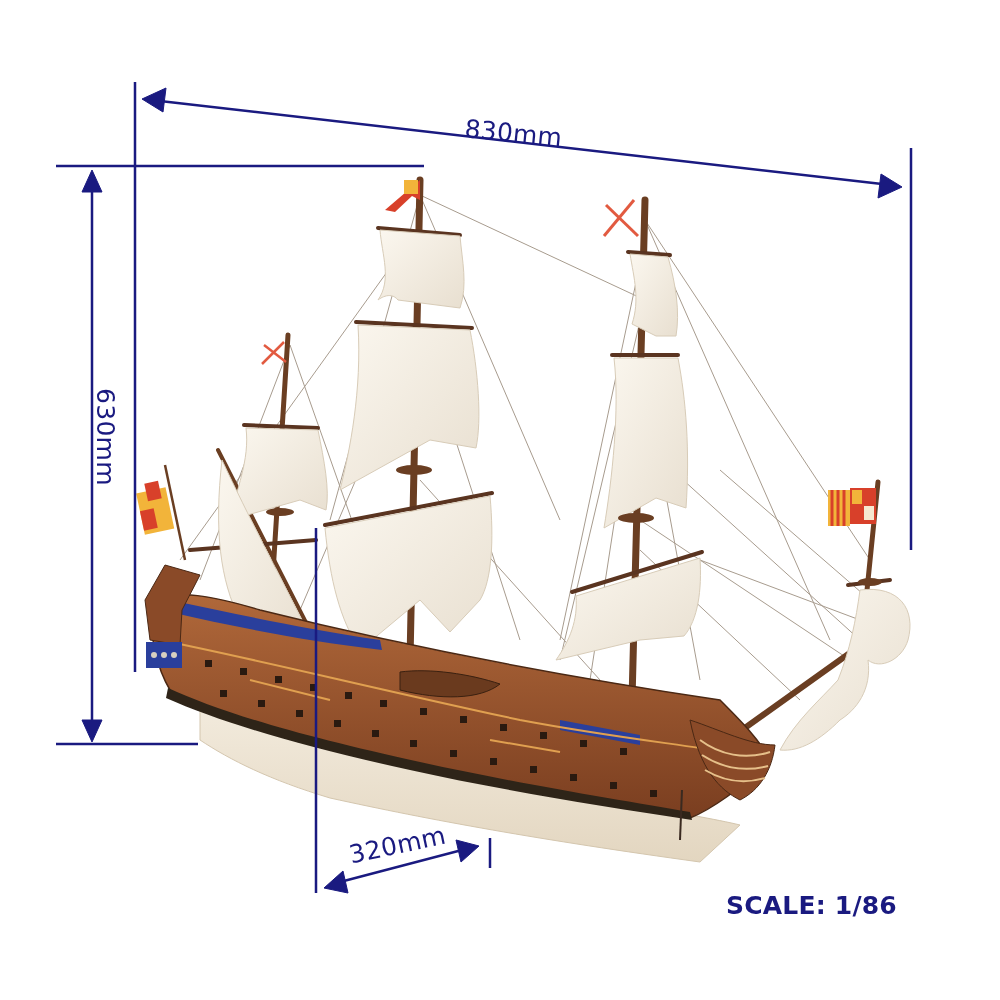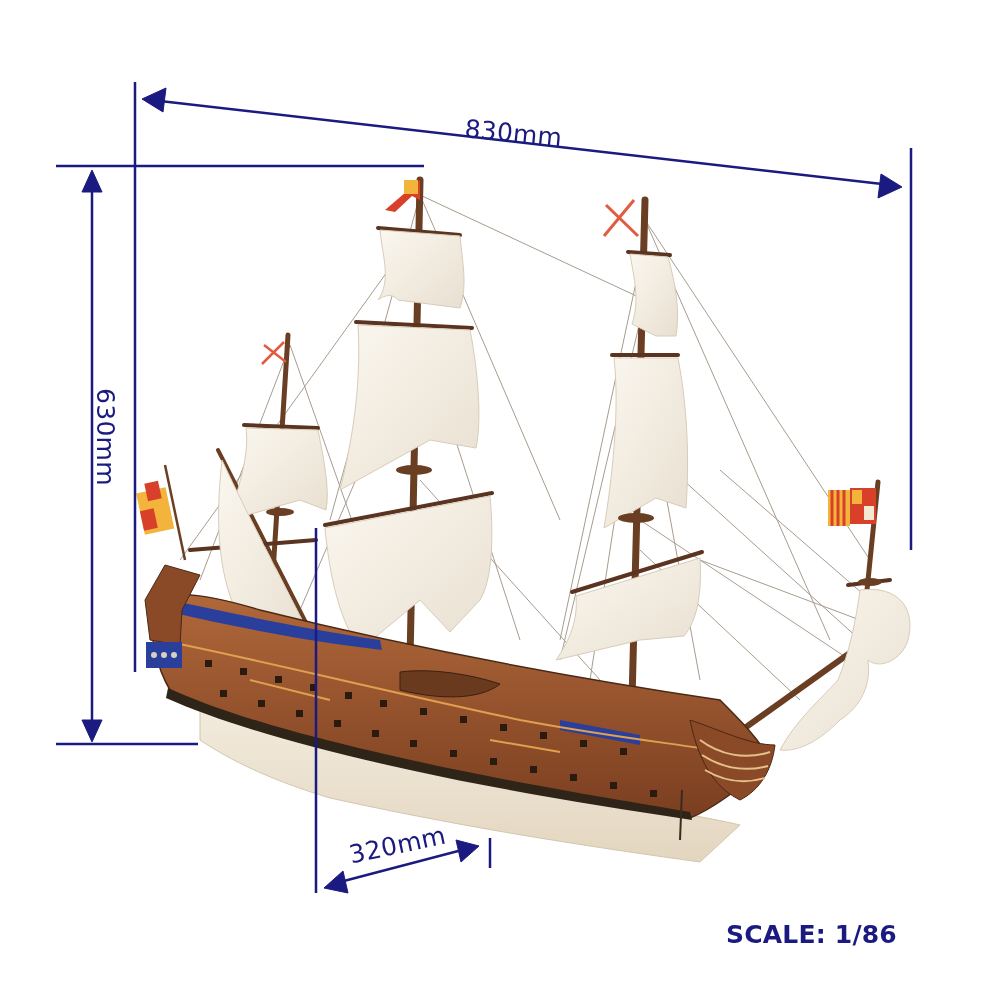--- a/index.html
+++ b/index.html
@@ -4,21 +4,21 @@
 <style>
   html, body { margin: 0; padding: 0; background: #ffffff; }
   body { width: 1000px; height: 1000px; position: relative; overflow: hidden;
          font-family: "DejaVu Sans", "Liberation Sans", sans-serif; }
   #stage { position: absolute; left: 0; top: 0; width: 1000px; height: 1000px; }
   .dim-label { position: absolute; color: #1a1a80; font-weight: 500; font-size: 25px;
                letter-spacing: 0.3px; white-space: nowrap; line-height: 1; }
   #label-length { left: 466px; top: 116px; transform: rotate(5.6deg); transform-origin: left top; }
   #label-height { left: 88px; top: 388px; transform: rotate(90deg); transform-origin: left top; left: 118px; }
   #label-beam { left: 347px; top: 843px; transform: rotate(-12deg); transform-origin: left top; }
-  #scale-label { position: absolute; left: 726px; top: 920px; color: #1a1a80; font-weight: bold;
+  #scale-label { position: absolute; left: 726px; top: 891px; color: #1a1a80; font-weight: bold;
                  font-size: 25px; font-family: "DejaVu Sans", sans-serif; letter-spacing: 0.2px; white-space: nowrap; }
 </style>
 </head>
 <body>
 
 <div id="stage">
   <svg width="1000" height="1000" viewBox="0 0 1000 1000" xmlns="http://www.w3.org/2000/svg">
     <defs>
       <linearGradient id="hullGrad" x1="0" y1="0" x2="0" y2="1">
         <stop offset="0" stop-color="#b0683a"></stop>

